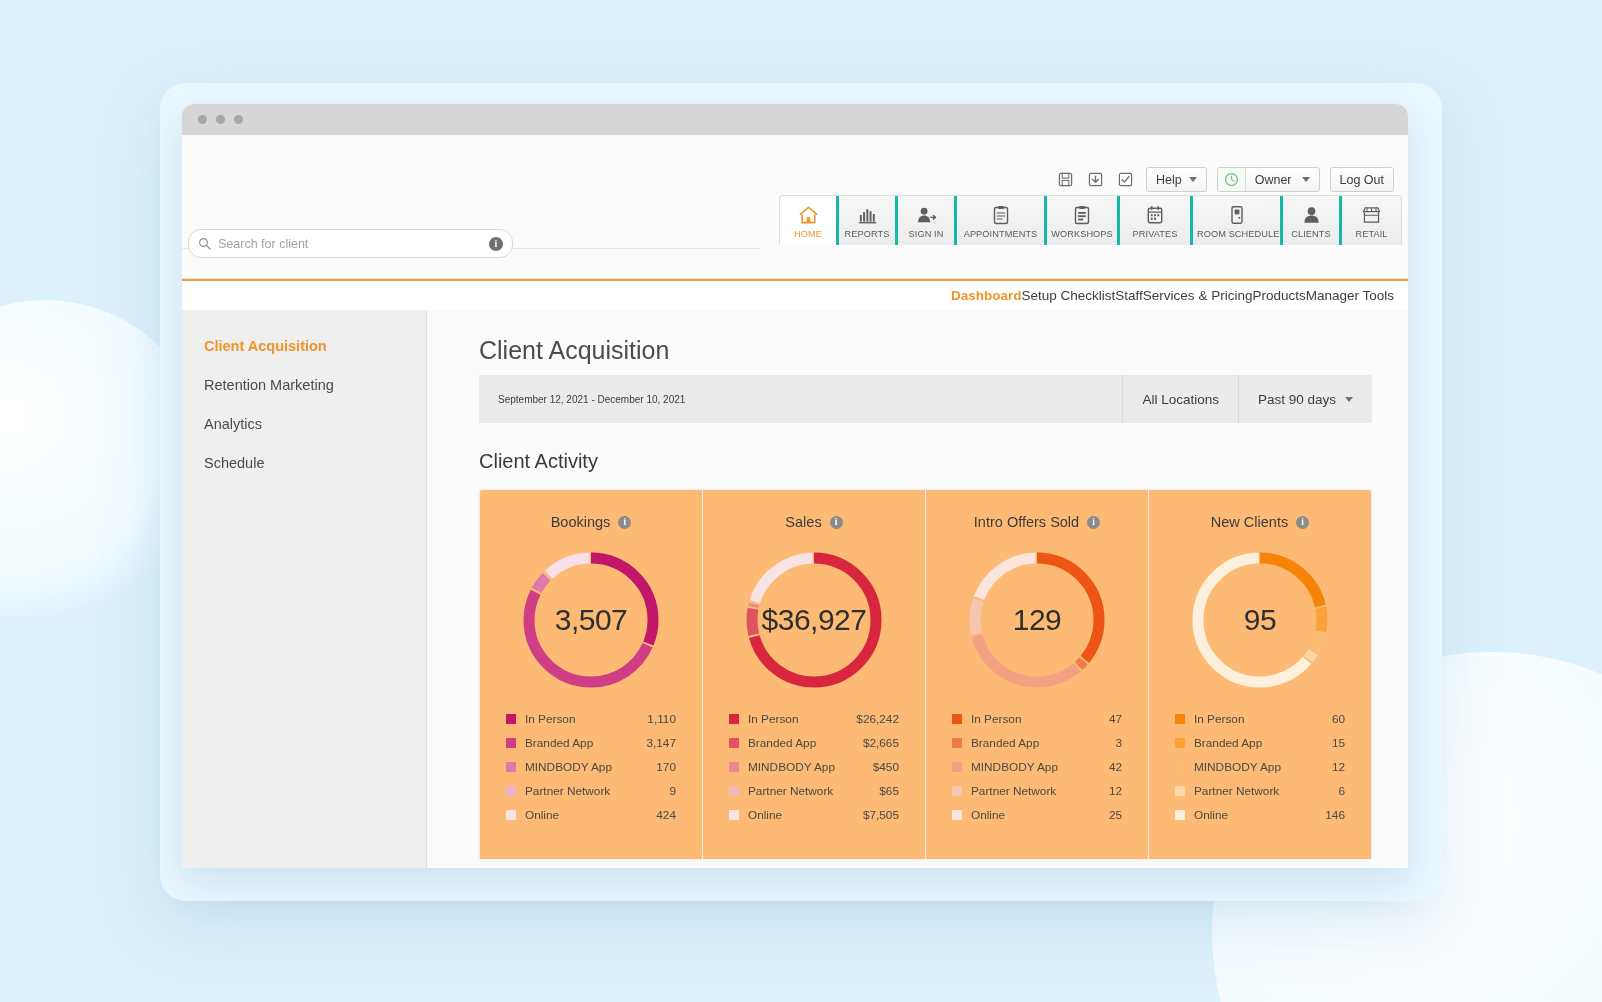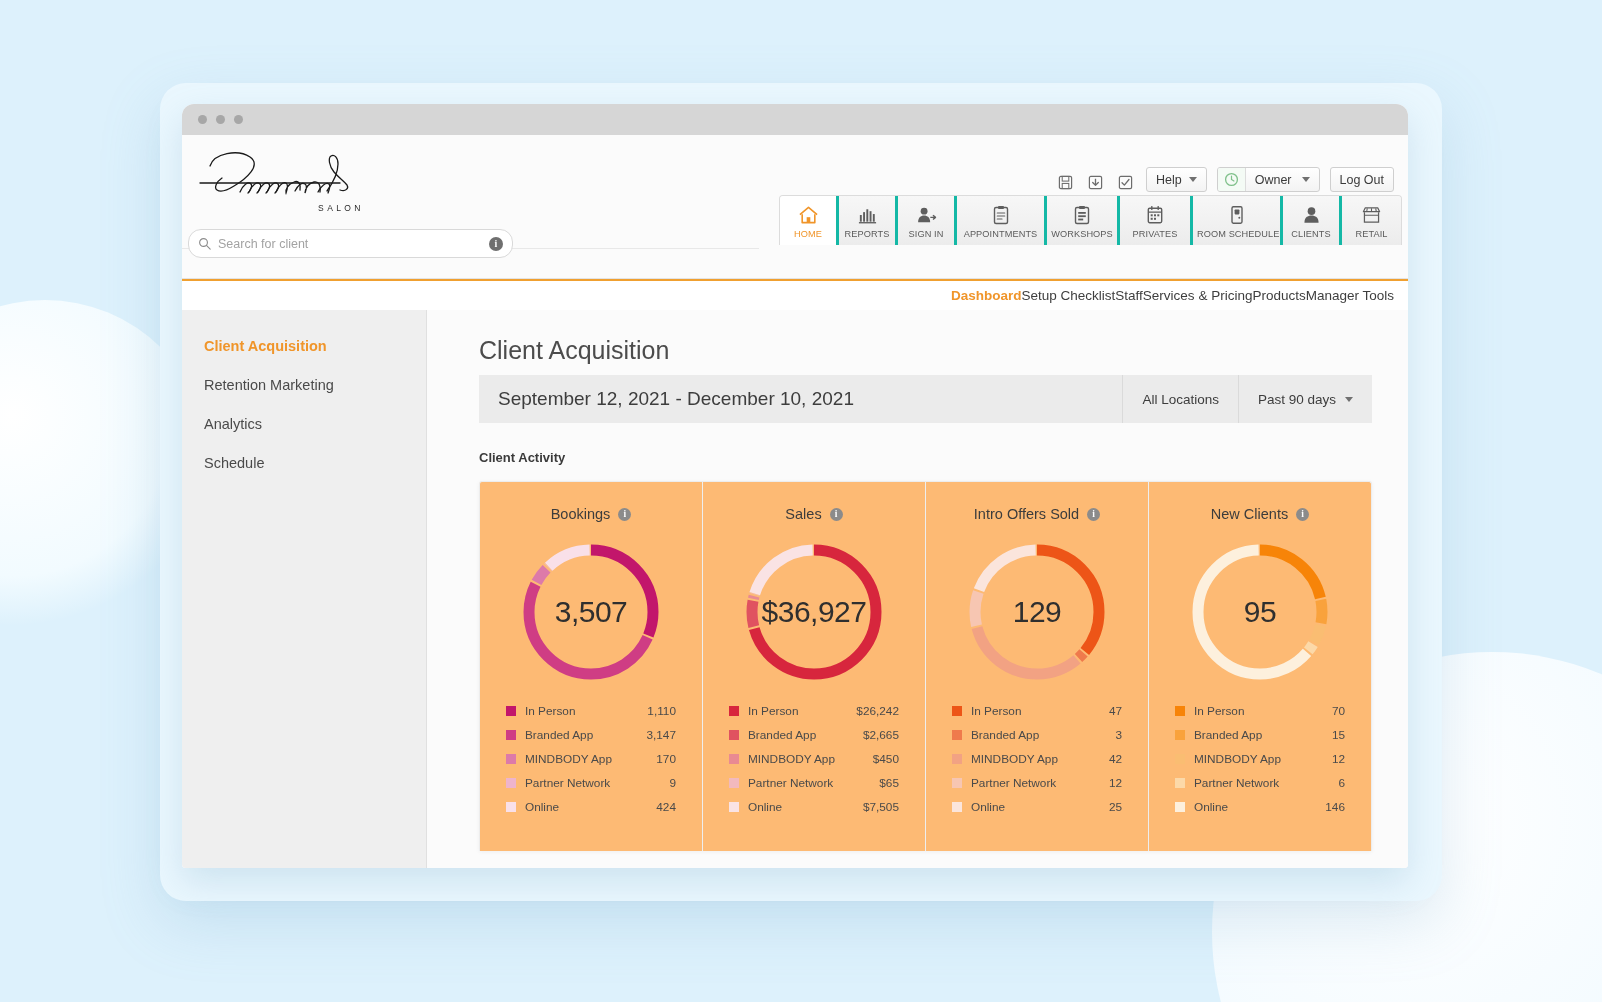--- a/index.html
+++ b/index.html
@@ -121,21 +121,21 @@
     position: absolute;
     left: 0; top: 113px; width: 577px;
     border-bottom: 1px solid #e8e8e8;
   }
 
   
   .util-bar {
     position: absolute;
     right: 14px; top: 32px;
     display: flex;
-    align-items: flex-end;
+    align-items: center;
     gap: 10px;
   }
   .util-icon {
     width: 20px; height: 20px;
     display: flex; align-items: center; justify-content: center;
     cursor: pointer;
   }
   .btn {
     height: 25px;
     border: 1px solid #cfcfcf;
@@ -274,37 +274,37 @@
     height: 48px;
     background: #ebebeb;
     display: flex;
     align-items: stretch;
     margin-bottom: 27px;
   }
   .filter-date {
     flex: 1;
     display: flex; align-items: center;
     padding-left: 19px;
-    font-size: 19px;
+    font-size: 10px;
     color: #3d3d3d;
   }
   .filter-cell {
     display: flex; align-items: center;
     padding: 0 19px;
     gap: 9px;
     border-left: 1px solid #dadada;
     font-size: 13.5px;
     color: #3d3d3d;
     cursor: pointer;
     white-space: nowrap;
   }
 
   .section-title {
-    font-size: 13px;
-    font-weight: bold;
+    font-size: 20px;
+    font-weight: normal;
     color: #3a3a3a;
     margin-bottom: 16px;
   }
 
   
   .cards {
     display: flex;
     background: #fdba74;
     border: 1px solid #ededed;
     border-bottom: none;
@@ -377,37 +377,20 @@
 <div class="window">
 
   <div class="titlebar">
     <span class="dot"></span>
     <span class="dot"></span>
     <span class="dot"></span>
   </div>
 
   <div class="app-header">
 
-    <div class="logo-wrap">
-      <svg class="logo-script" width="300" height="62" viewBox="0 0 300 62">
-        <g fill="none" stroke="#1a1a1a" stroke-width="1.3" stroke-linecap="round">
-          <path d="M22 21 C26 8, 50 4, 62 12 C74 20, 58 34, 46 41 C38 46, 32 47, 29 45 C26 43, 28 37, 34 33"></path>
-          <path d="M12 38 L152 38"></path>
-          <path d="M52 47 C55 40, 60 36, 63 39 C65 41, 62 46, 60 48"></path>
-          <path d="M61 47 C64 40, 69 36, 72 39 C74 41, 71 46, 69 48"></path>
-          <path d="M70 47 C73 40, 78 36, 81 39 C83 41, 80 46, 78 48"></path>
-          <path d="M79 47 C82 40, 87 36, 90 39 C92 41, 89 46, 87 48"></path>
-          <path d="M88 47 C90 42, 95 36, 98 38 C101 40, 99 45, 98 48 C97 45, 100 39, 106 37 C111 35, 113 40, 112 45"></path>
-          <path d="M107 46 C110 40, 114 37, 117 39 C120 41, 118 45, 117 48 C117 43, 121 38, 126 37 C131 36, 133 41, 132 47"></path>
-          <path d="M130 47 C133 41, 138 37, 141 39 C143 41, 141 45, 140 48"></path>
-          <path d="M139 46 C144 39, 150 29, 150 19 C150 12, 146 9, 143 11 C140 13, 141 21, 146 27 C151 33, 156 36, 159 40 C161 43, 158 47, 152 45"></path>
-        </g>
-      </svg>
-      <div class="logo-sub">SALON</div>
-    </div>
 
     <div class="header-sep"></div>
 
     <div class="search-box">
       <svg width="13" height="13" viewBox="0 0 16 16">
         <circle cx="6.8" cy="6.8" r="4.8" fill="none" stroke="#8d8d8d" stroke-width="1.4"></circle>
         <line x1="10.4" y1="10.4" x2="15" y2="15" stroke="#8d8d8d" stroke-width="1.4" stroke-linecap="round"></line>
       </svg>
       <input type="text" placeholder="Search for client" style="">
       <span class="info-dot">i</span>
@@ -773,21 +756,21 @@
                   <circle cx="74" cy="74" r="62" fill="none" stroke="#fcd9a9" stroke-width="11" stroke-dasharray="8.206746437863782 381.35074260727055" stroke-dashoffset="-130.98657928591854"></circle>
                   <circle cx="74" cy="74" r="62" fill="none" stroke="#fdf0dd" stroke-width="11" stroke-dasharray="246.36416332135204 143.1933257237823" stroke-dashoffset="-141.19332572378232"></circle>
                 </svg>
                 <div class="donut-value">95</div>
               </div>
             </div>
             <div class="legend">
               <div class="legend-row">
                 <span class="swatch" style="background: rgb(247, 132, 8);"></span>
                 <span class="legend-label">In Person</span>
-                <span class="legend-value">70</span>
+                <span class="legend-value">60</span>
               </div>
               <div class="legend-row">
                 <span class="swatch" style="background: rgb(249, 162, 60);"></span>
                 <span class="legend-label">Branded App</span>
                 <span class="legend-value">15</span>
               </div>
               <div class="legend-row">
                 <span class="swatch" style="background: rgb(250, 189, 114);"></span>
                 <span class="legend-label">MINDBODY App</span>
                 <span class="legend-value">12</span>

